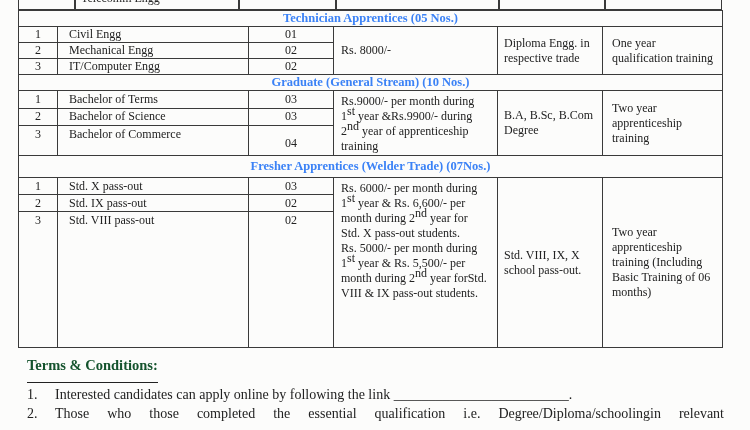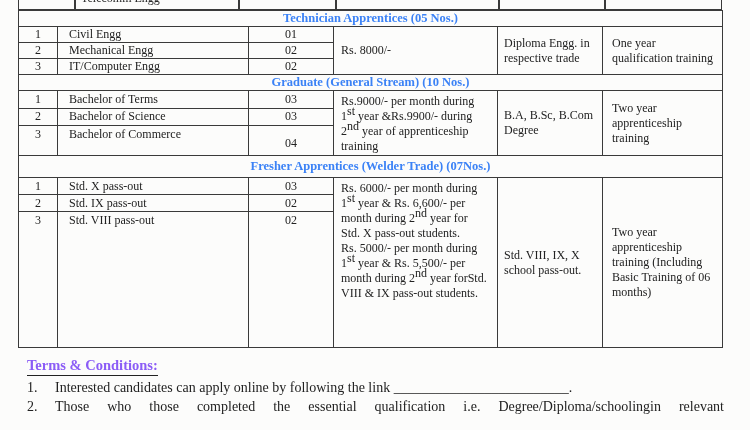--- a/index.html
+++ b/index.html
@@ -51,21 +51,21 @@
   td.dur  { padding: 1px 4px 1px 9px; }
   td.tall-lines { line-height: 16px; }
   .stipend-para { }
   .stipend-para:last-child { margin-bottom: 12px; }
   sup { font-size: 12px; line-height: 0; }
 
   
   .terms { position: absolute; left: 27px; top: 356px; width: 697px; }
   .terms-title {
     display: inline-block; font-weight: bold; font-size: 14.5px;
-    border-bottom: 1.6px solid #222; padding-bottom: 1px; color: #8b5cf6;
+    border-bottom: 1.6px solid #222; padding-bottom: 8px; color: #14532d;
     margin-bottom: 4px;
   }
   .term-item {
     display: flex; font-size: 14px; line-height: 16.5px; margin-bottom: 2px;
     color: #222;
   }
   .term-num { width: 28px; flex: 0 0 28px; }
   .term-body { flex: 1; }
   .just { text-align: justify; text-align-last: justify; }
 </style>

